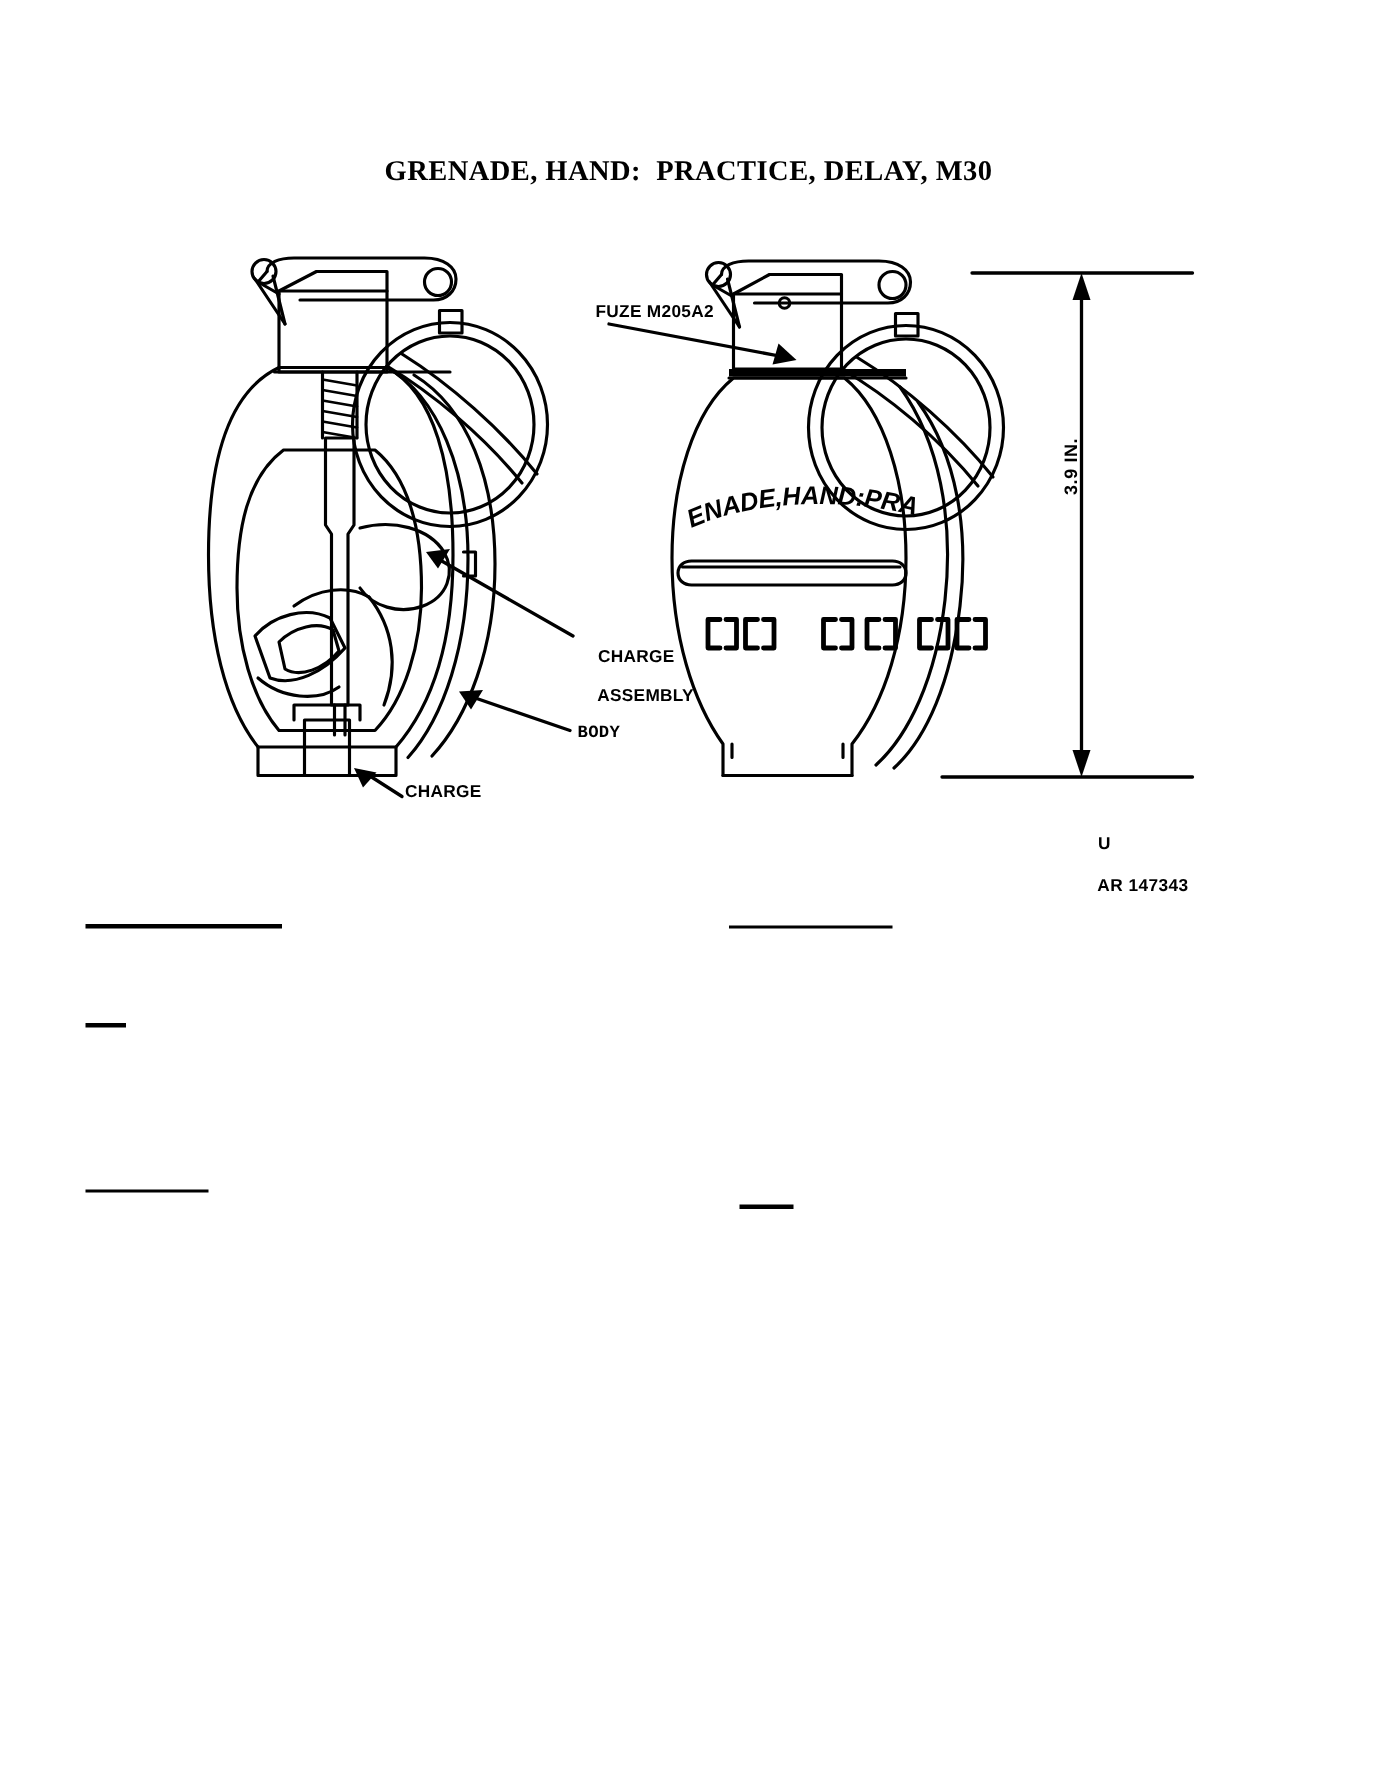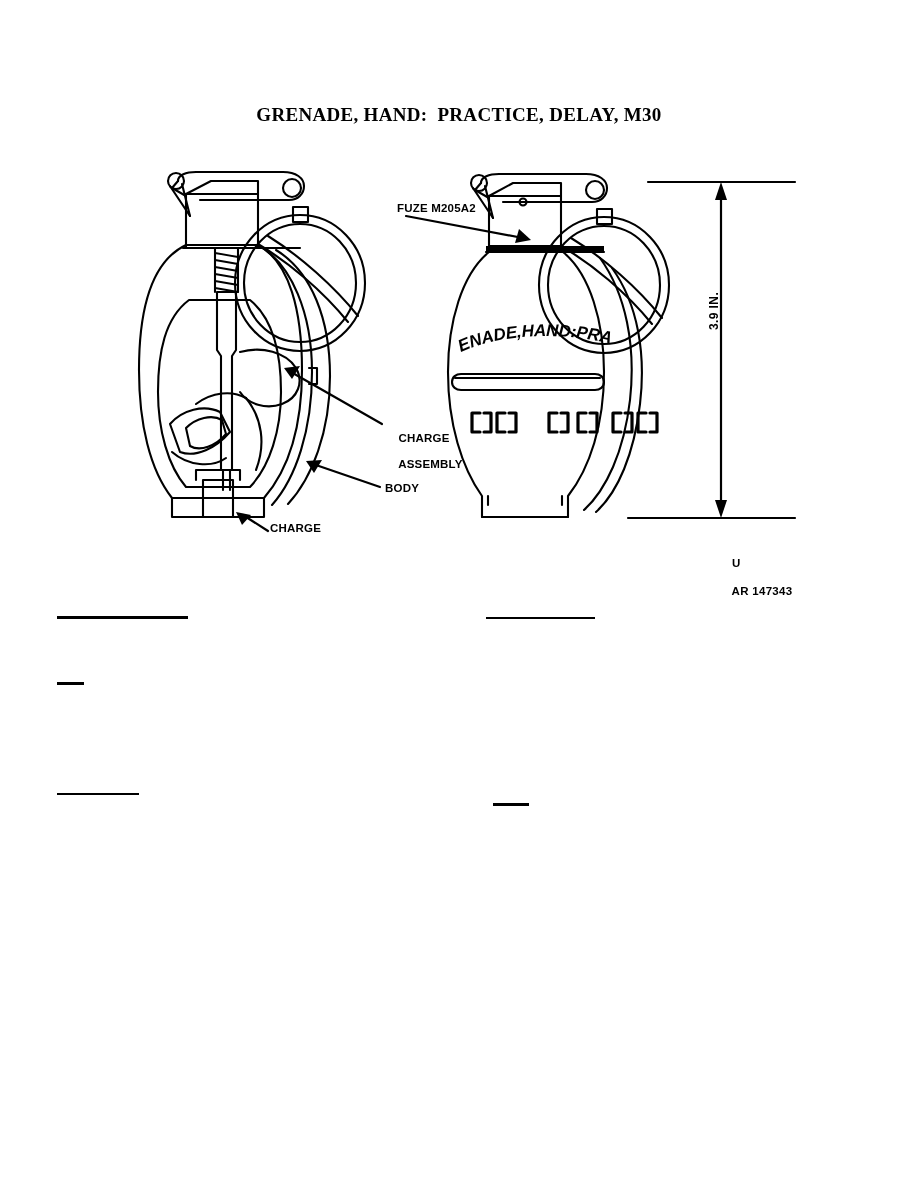--- a/index.html
+++ b/index.html
@@ -41,21 +41,21 @@
     position: absolute;
     font-family: "Liberation Sans", sans-serif;
     font-weight: bold;
     font-size: 11.5px;
     letter-spacing: 0.2px;
     white-space: pre;
     line-height: 13px;
   }
   #label-fuze   { left: 397px; top: 202px; }
   #label-charge { left: 385px; top: 419px; }
-  #label-body   { left: 385px; top: 482px; }
+  #label-body   { left: 385px; top: 482px; font-family: Liberation Mono, monospace; }
   #label-stopper{ left: 270px; top: 522px; }
   #dim-label {
     position: absolute;
     left: 707px;
     top: 330px;
     font-family: "Liberation Sans", sans-serif;
     font-weight: bold;
     font-size: 12px;
     letter-spacing: 0.4px;
     white-space: pre;

